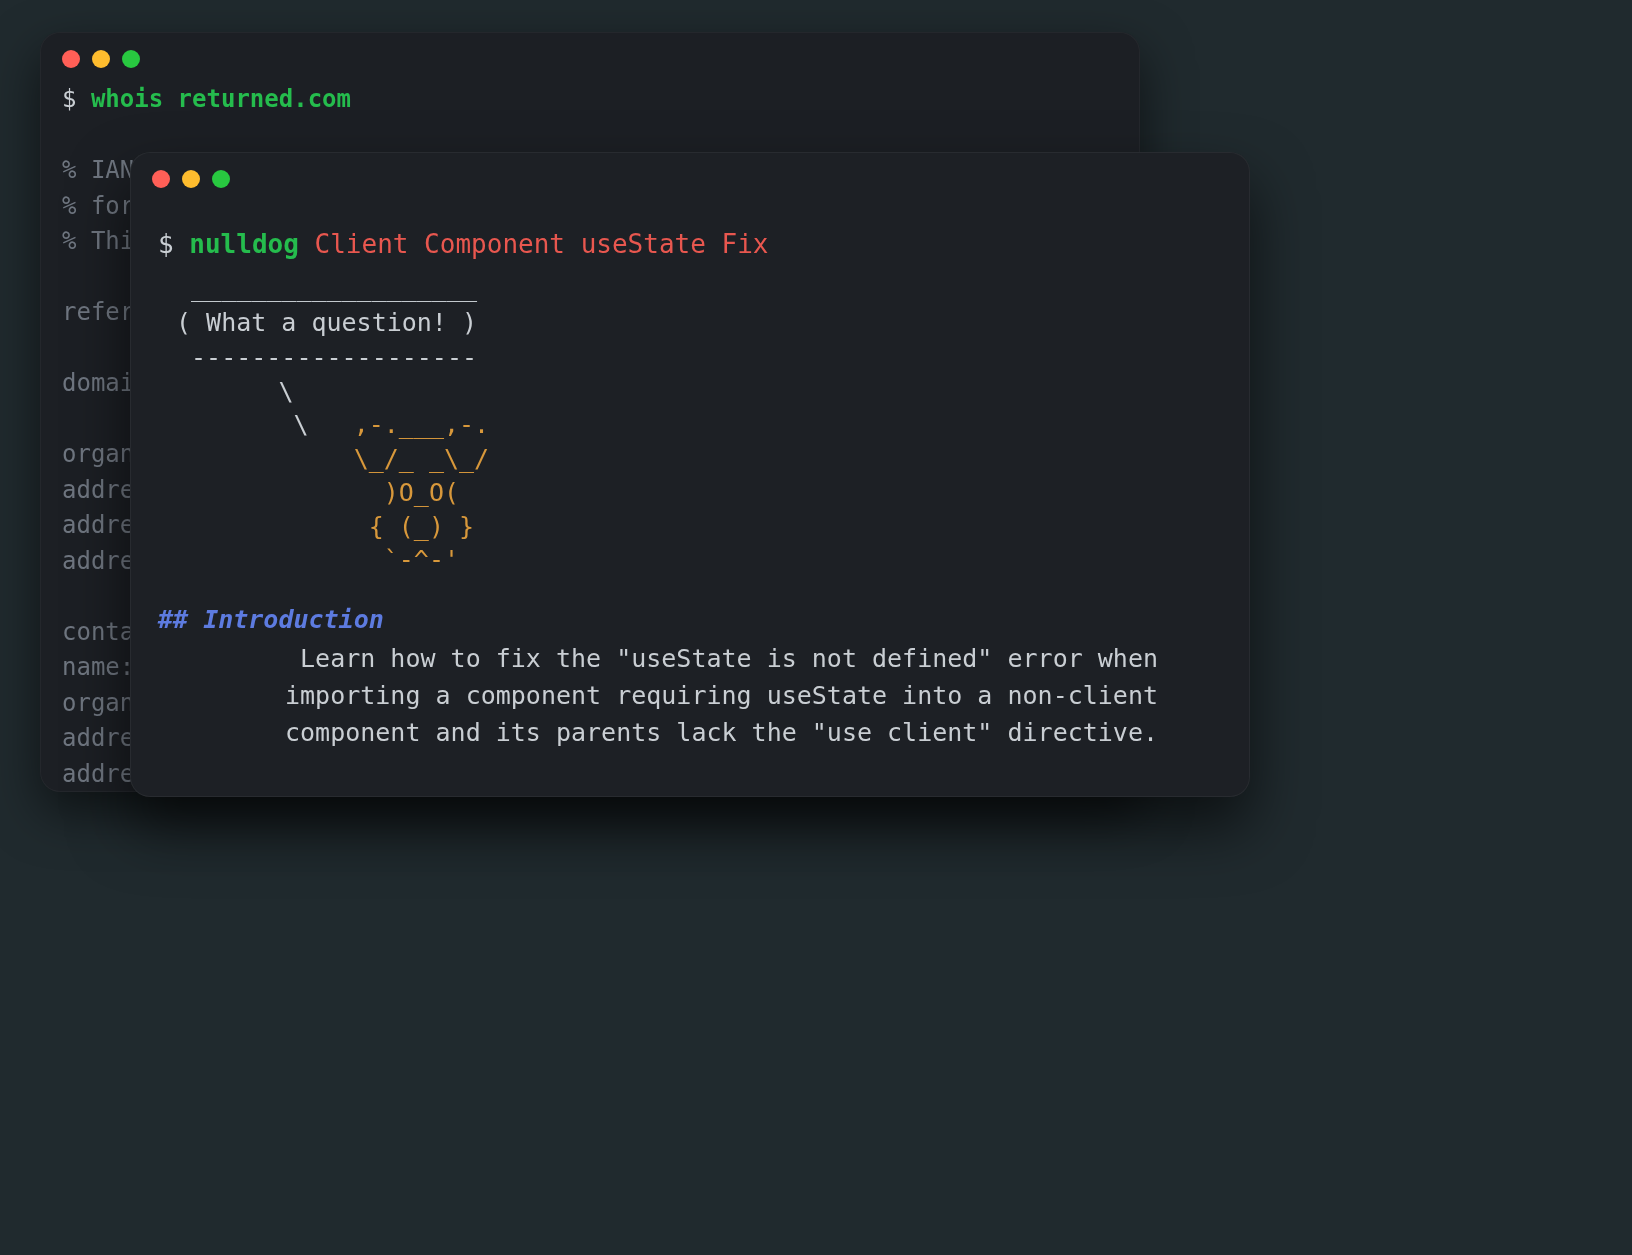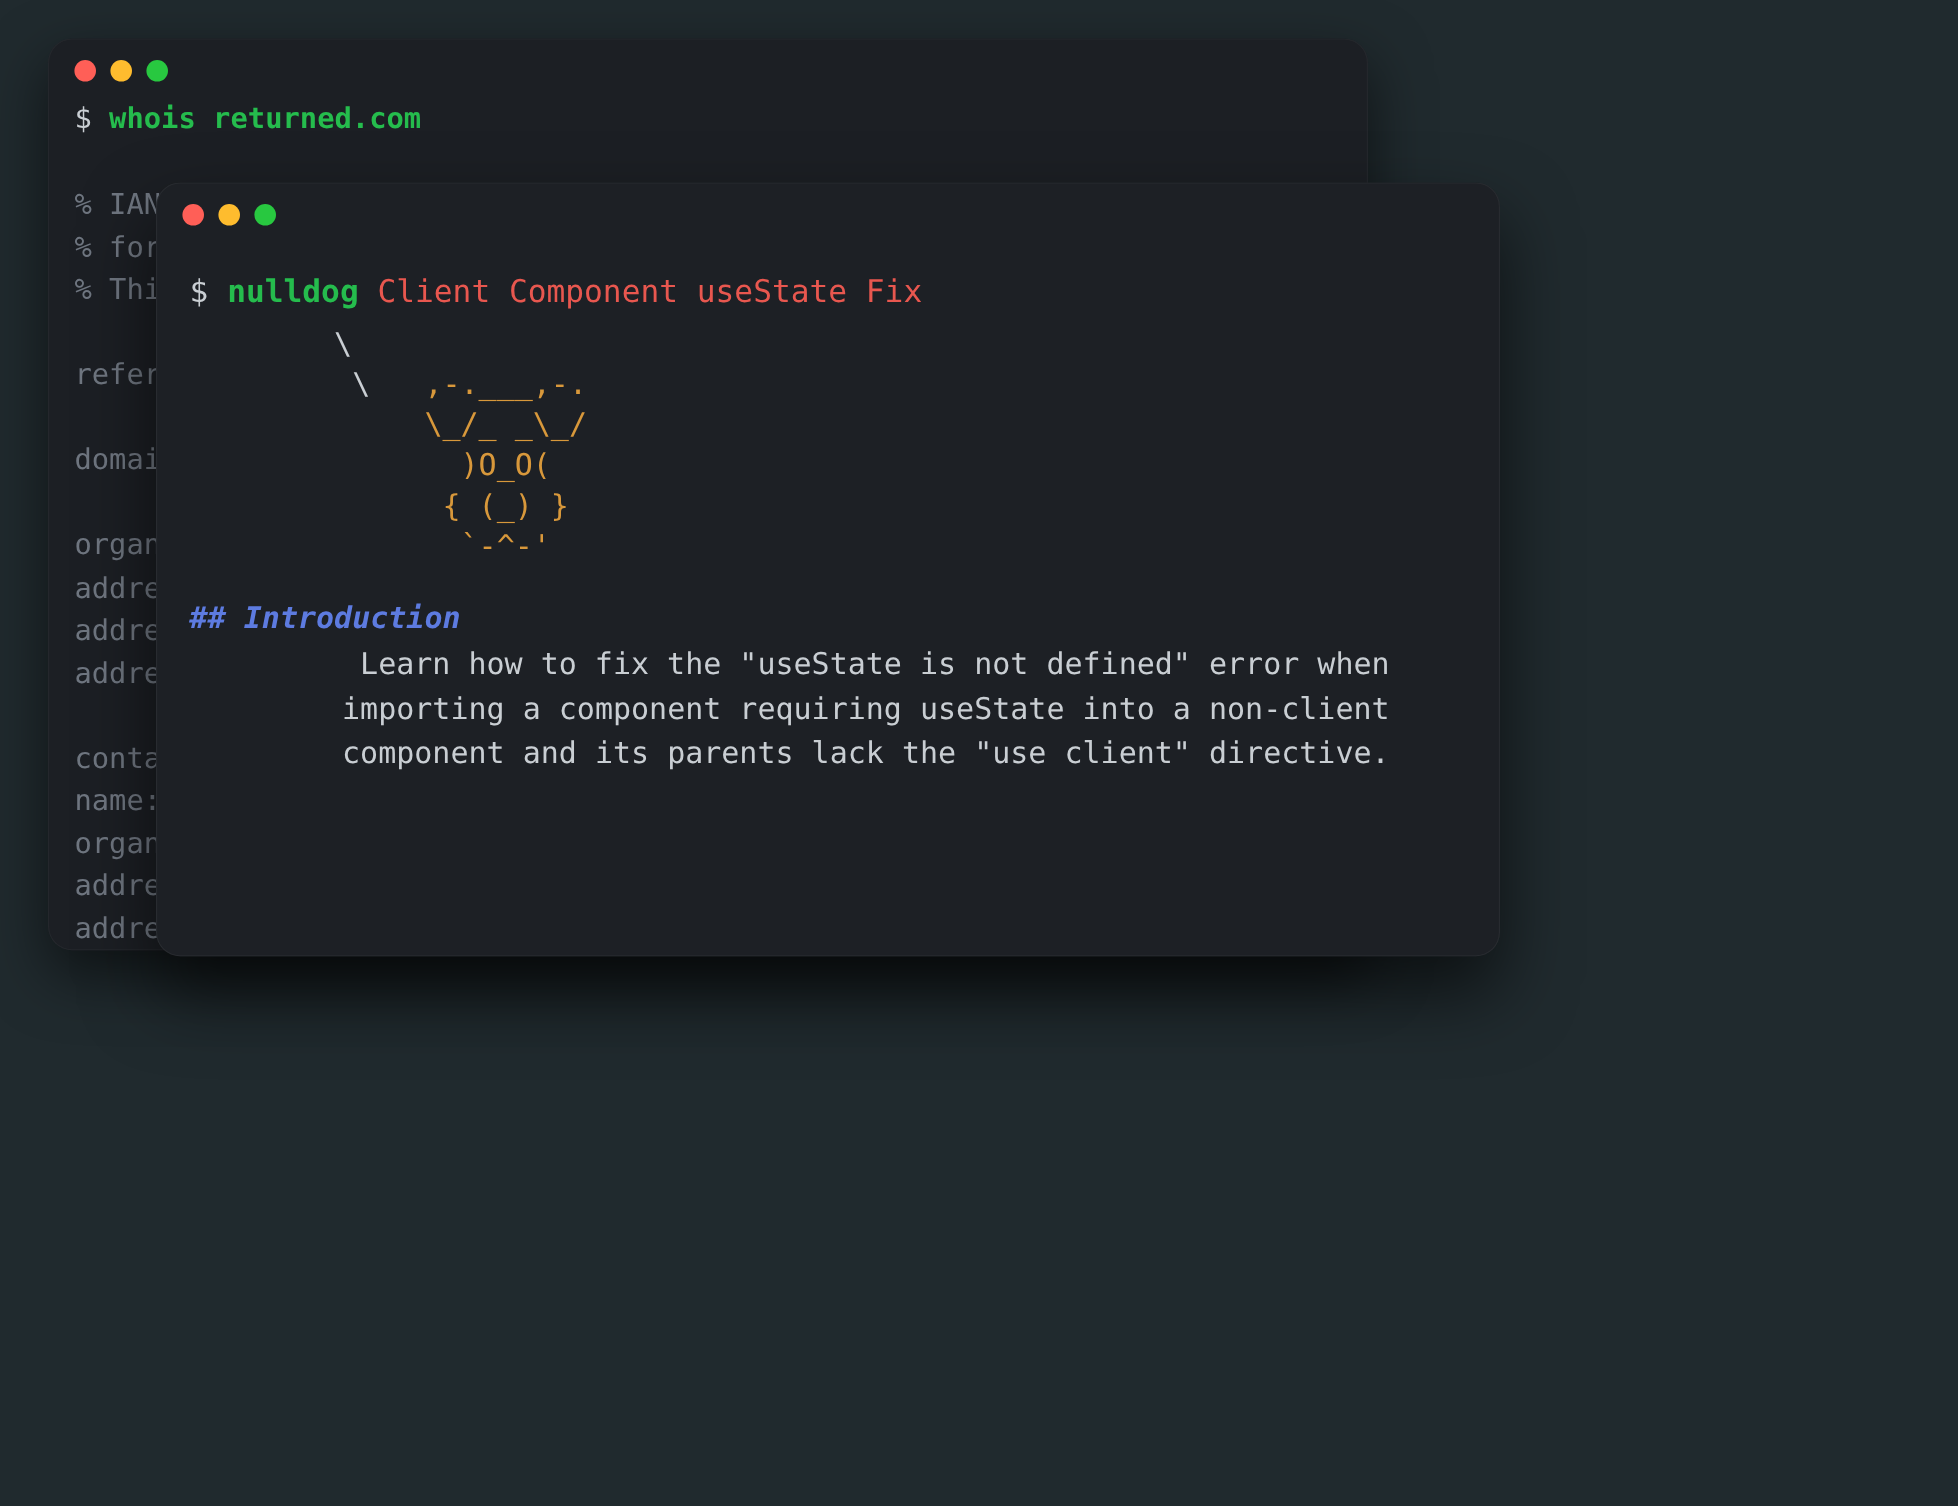--- a/index.html
+++ b/index.html
@@ -166,20 +166,23 @@
       <div class="dot green"></div>
     </div>
     <div class="term-body front-body">
 
       <div class="front-prompt-line">
         <span class="bright">$</span>
         <span class="cmd-green">nulldog</span>
         <span class="title-red">Client Component useState Fix</span>
       </div>
 
+<pre class="speech"><span> ___________________ </span>
+<span>( What a question! )</span>
+<span> ------------------- </span></pre>
 
 <pre class="ascii-dog"><span class="tail">        \</span>
 <span><span class="tail">         \   </span><span class="orange">,-.___,-.</span></span>
 <span>             \_/_ _\_/</span>
 <span>               )O_O(</span>
 <span>              { (_) }</span>
 <span>               `-^-'</span></pre>
 
       <div class="intro-heading">
         <span class="blue">## Introduction</span>

